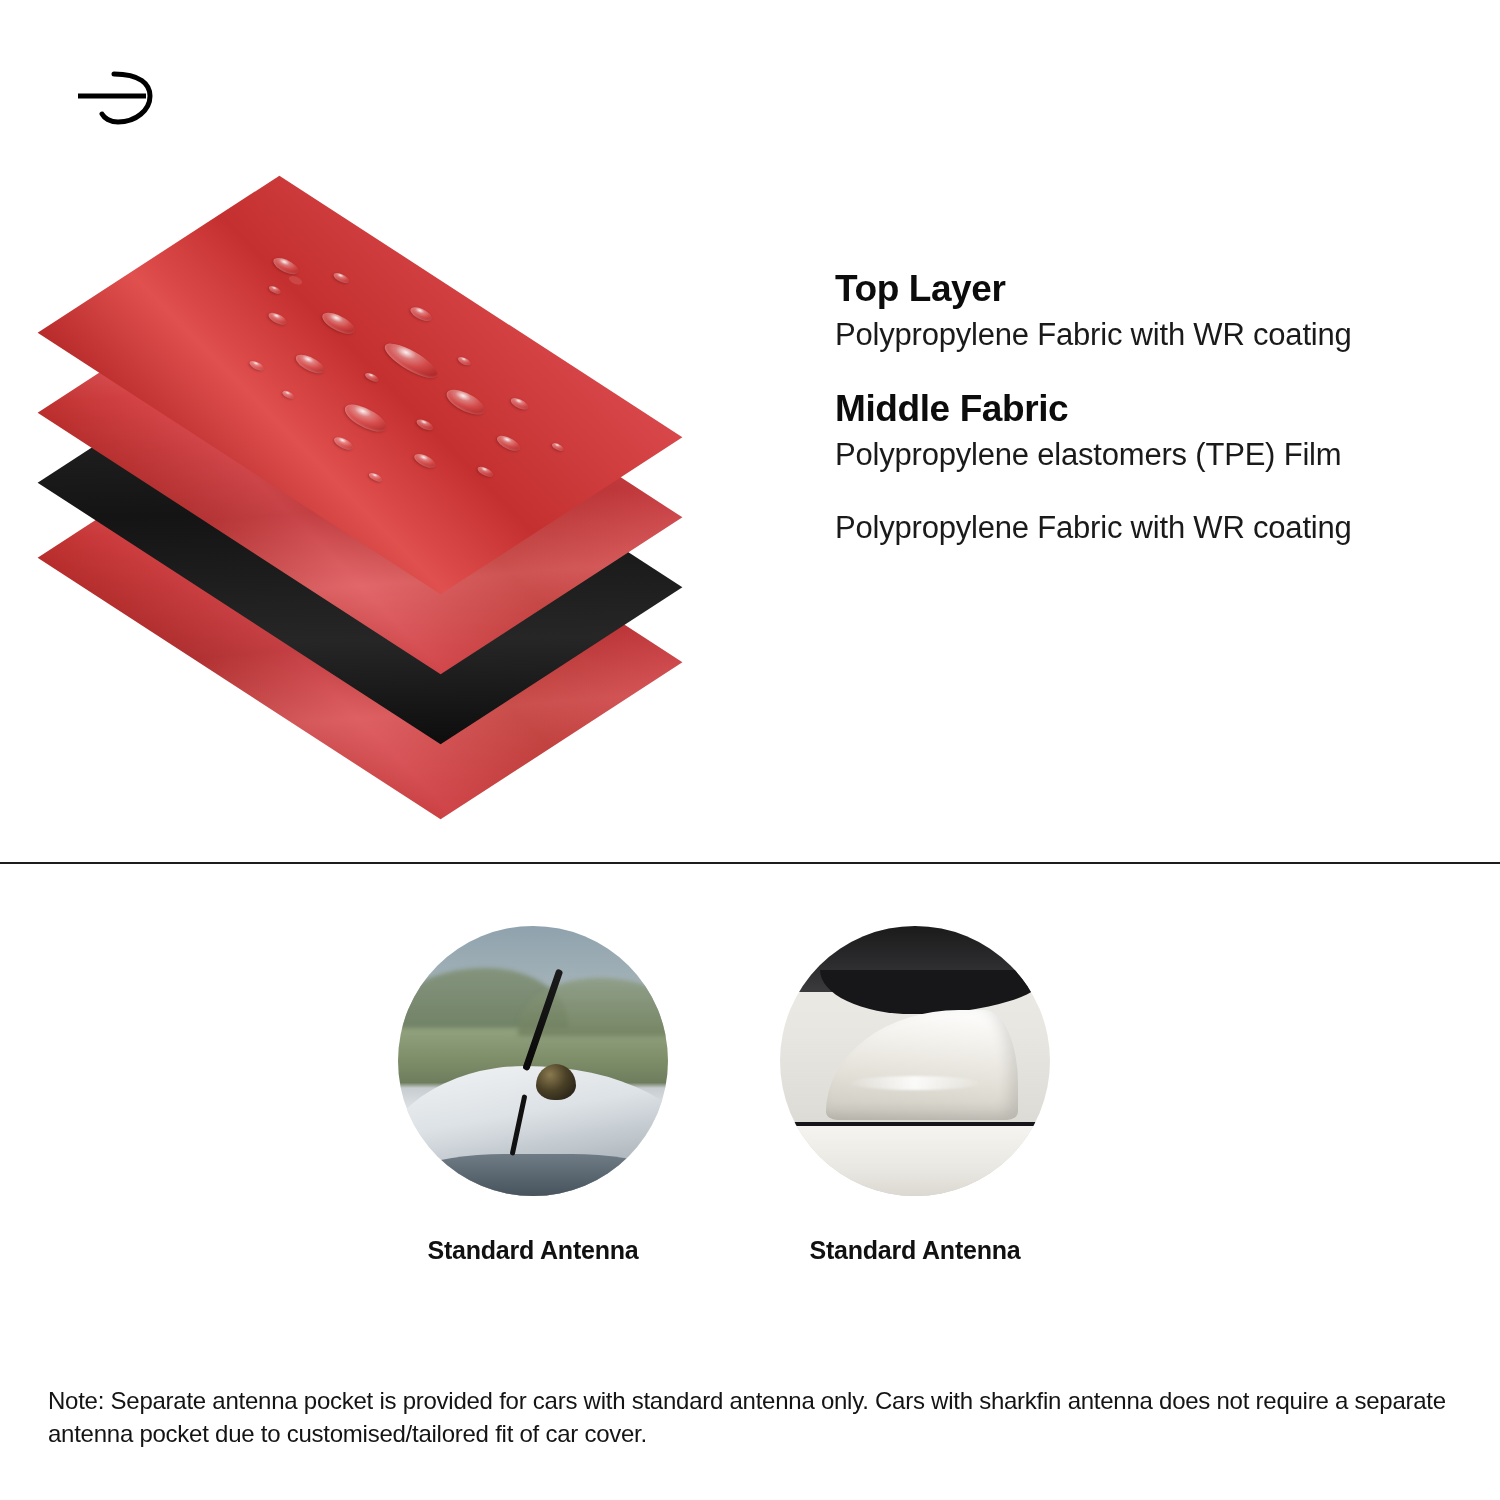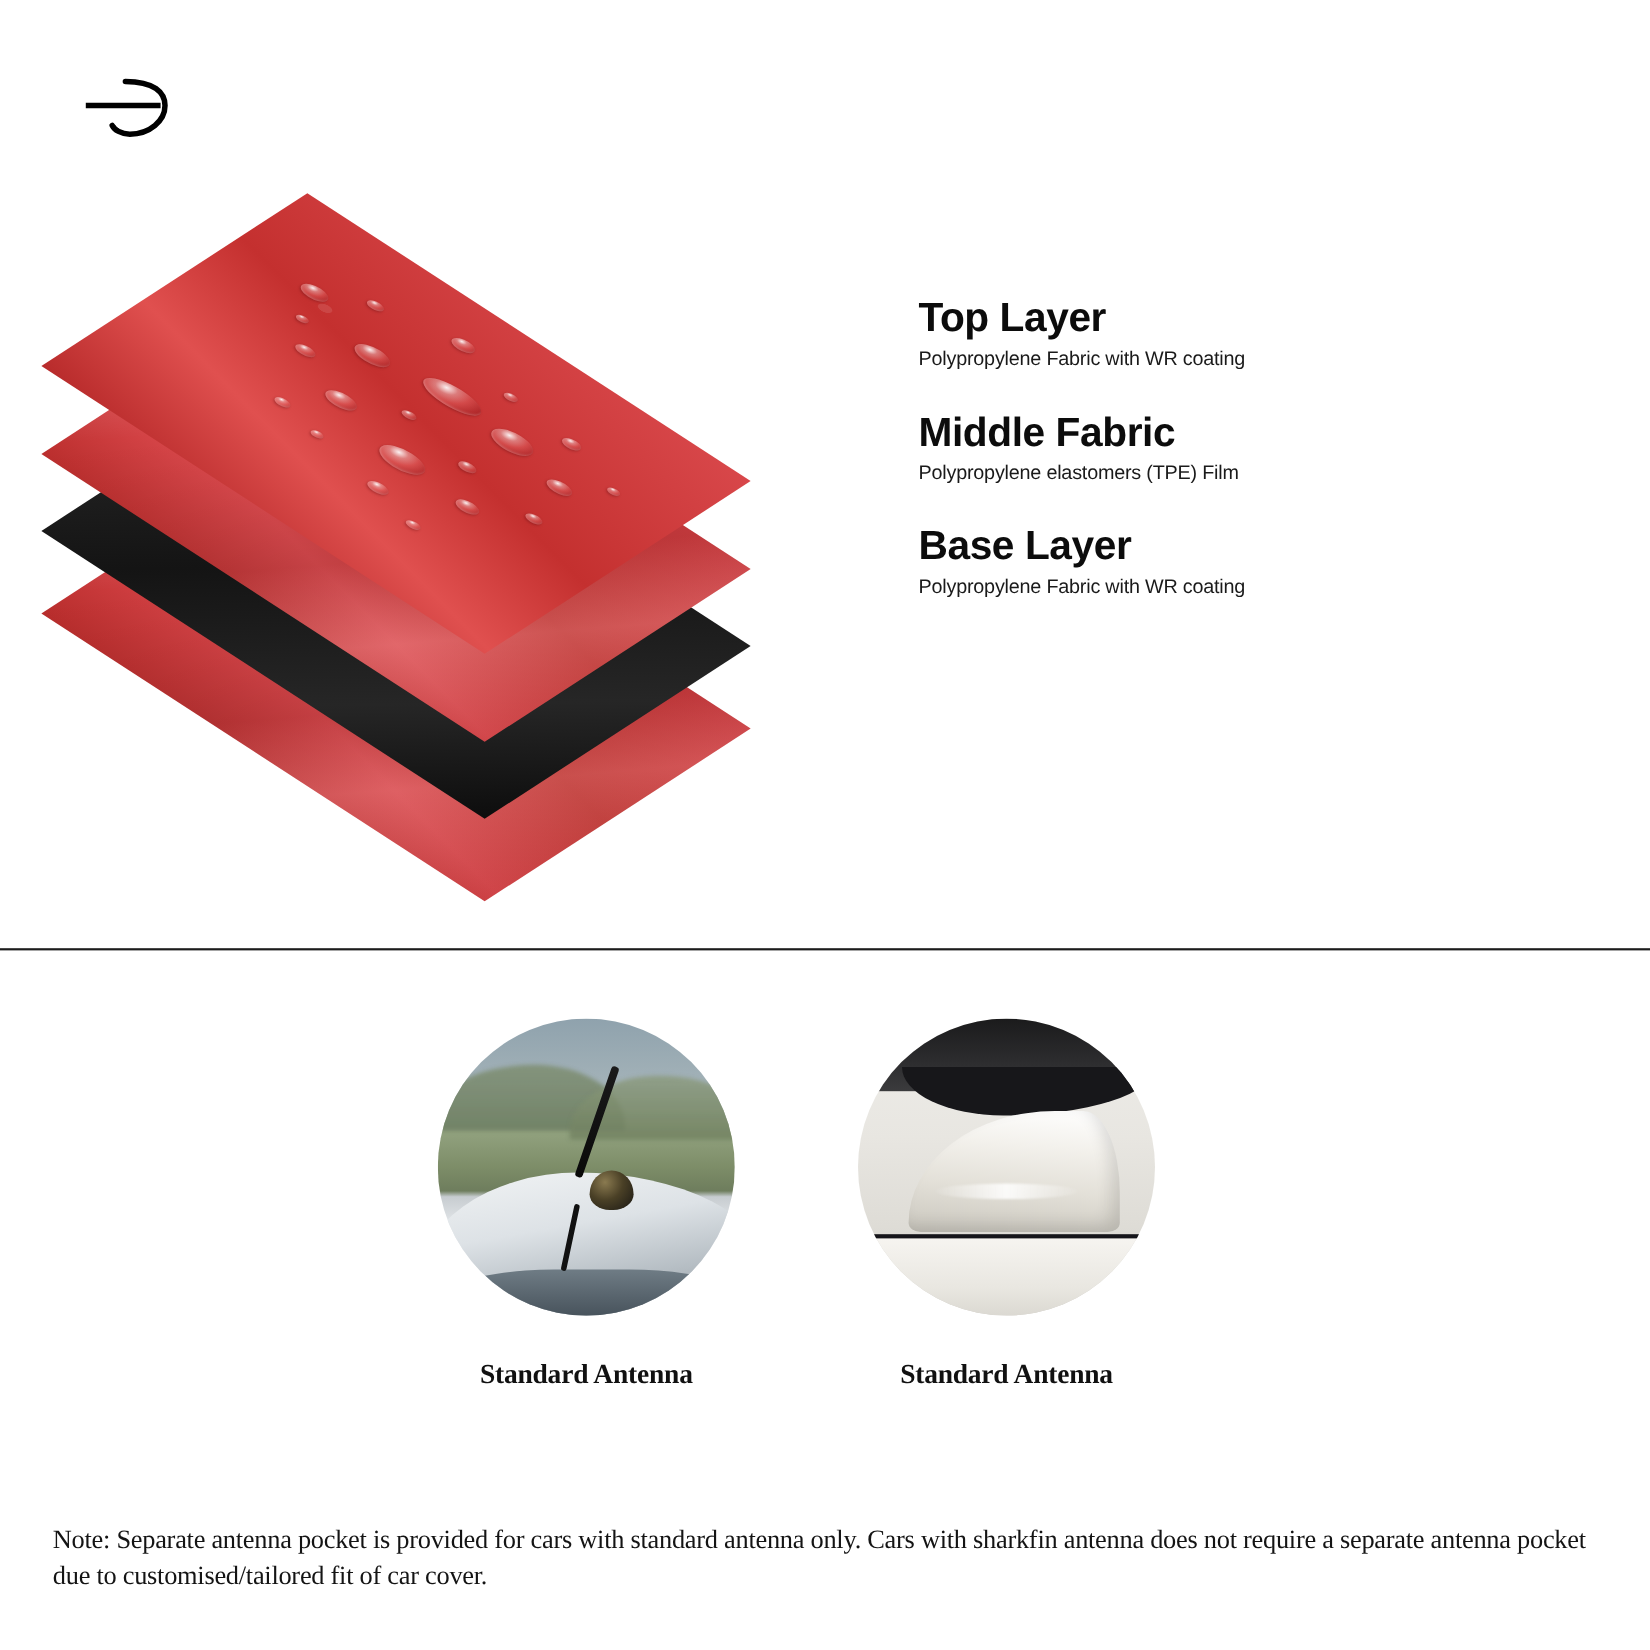--- a/index.html
+++ b/index.html
@@ -104,21 +104,21 @@
   }
   .layer-block { margin-bottom: 34px; }
   .layer-title {
     font-size: 37px;
     font-weight: bold;
     letter-spacing: -0.4px;
     line-height: 1.15;
     color: #0c0c0c;
   }
   .layer-desc {
-    font-size: 18px;
+    font-size: 31px;
     line-height: 1.28;
     color: #1a1a1a;
     margin-top: 4px;
     letter-spacing: -0.2px;
   }
 
   
   .divider {
     position: absolute;
     left: 0;
@@ -128,21 +128,20 @@
     background: #1c1c1c;
   }
 
   
   .bottom-section {
     position: absolute;
     left: 0;
     top: 864px;
     width: 1287px;
     height: 636px;
-    font-family: Liberation Serif, serif;
   }
 
   .antenna-row {
     position: absolute;
     left: 398px;
     top: 62px;
     width: 700px;
     display: flex;
     gap: 112px;
   }
@@ -339,21 +338,20 @@
   <div class="layer-texts">
     <div class="layer-block">
       <div class="layer-title">Top Layer</div>
       <div class="layer-desc">Polypropylene Fabric with WR coating</div>
     </div>
     <div class="layer-block">
       <div class="layer-title">Middle Fabric</div>
       <div class="layer-desc">Polypropylene elastomers (TPE) Film</div>
     </div>
     <div class="layer-block">
-      <div class="layer-title">Base Layer</div>
       <div class="layer-desc">Polypropylene Fabric with WR coating</div>
     </div>
   </div>
 </div>
 
 <div class="divider"></div>
 
 <div class="bottom-section">
 
   <div class="antenna-row">

